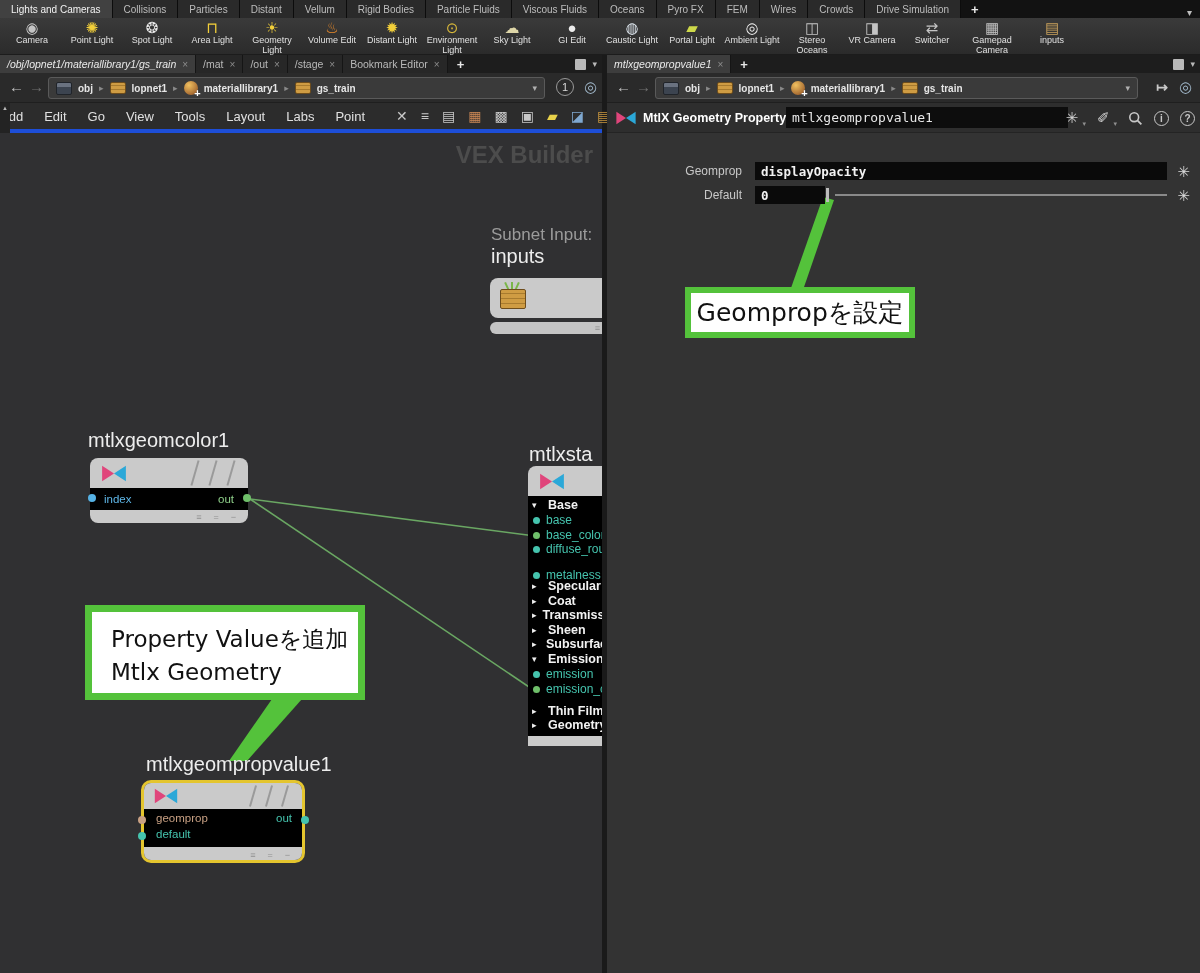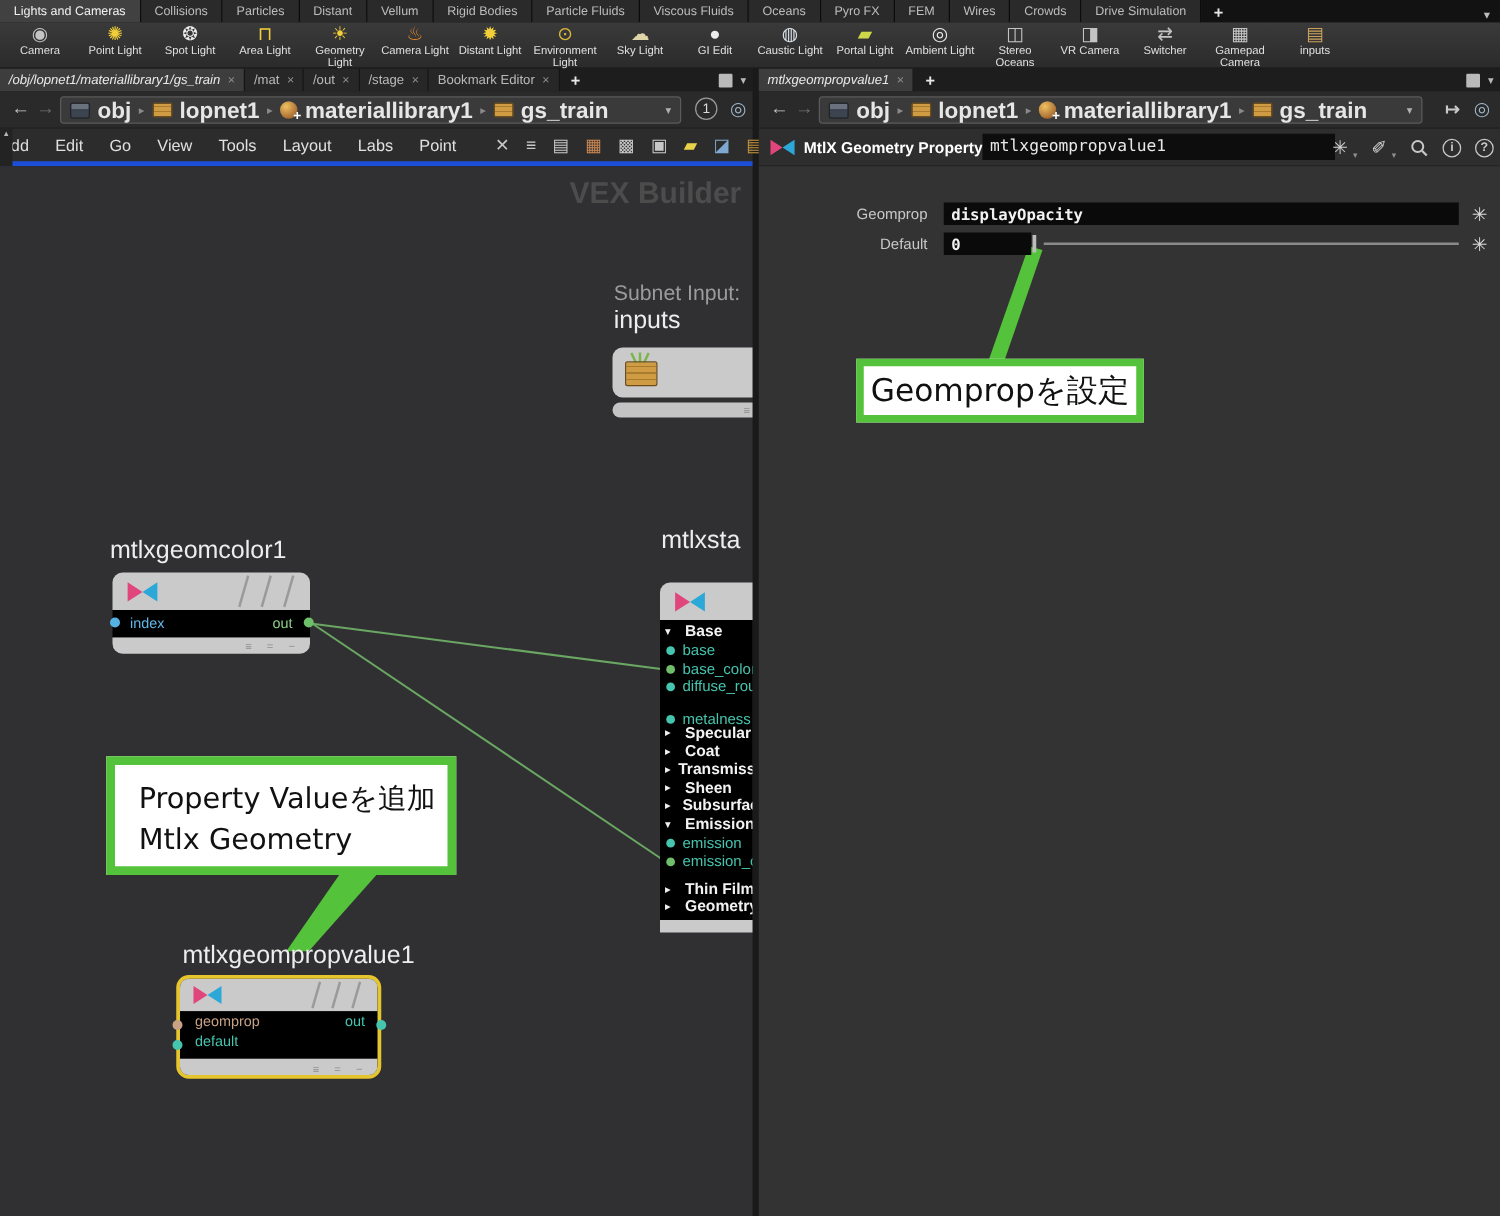--- a/index.html
+++ b/index.html
@@ -53,21 +53,21 @@
 
   
   .crumb-bar { height:30px; background:#2a2a2a; border-bottom:1px solid #1f1f1f;
                position:relative; }
   .nav-arrow { position:absolute; top:5px; font-size:15px; font-weight:bold; }
   .nav-back  { left:9px;  color:#c2c2c2; }
   .nav-fwd   { left:29px; color:#6f6f6f; }
   .crumb-pill { position:absolute; left:48px; top:4px; height:22px;
                 background:#3a3a3a; border:1px solid #5a5a5a; border-radius:3px;
                 display:flex; align-items:center; padding:0 7px; gap:6px; }
-  .crumb-label { font-size:18px; font-weight:600; color:#e6e6e6; white-space:nowrap; }
+  .crumb-label { font-size:10px; font-weight:600; color:#e6e6e6; white-space:nowrap; }
   .crumb-sep { color:#8a8a8a; font-size:9px; }
   .pill-caret { margin-left:auto; color:#b0b0b0; font-size:9px; }
   .obj-icon { width:16px; height:13px; border-radius:2px;
               background:linear-gradient(#6a7280 0 4px,#3c4450 4px); border:1px solid #20242a; }
   .basket-icon { width:16px; height:12px; border-radius:2px;
                  background:repeating-linear-gradient(0deg,#cf9c43 0 3px,#a87b2e 3px 4px);
                  border:1px solid #6e4d1c; }
   .matlib-icon { width:14px; height:14px; border-radius:50%; position:relative;
                  background:radial-gradient(circle at 35% 30%, #f0c060, #8a4a20); }
   .matlib-icon::after { content:"+"; position:absolute; right:-3px; bottom:-4px;
@@ -242,21 +242,21 @@
   <div class="tool">
     <span class="tool-icon c-yel">⊓</span>
     <span class="tool-label">Area Light</span>
     </div>
   <div class="tool">
     <span class="tool-icon c-yel">☀</span>
     <span class="tool-label">Geometry Light</span>
     </div>
   <div class="tool">
     <span class="tool-icon c-org">♨</span>
-    <span class="tool-label">Camera Light</span>
+    <span class="tool-label">Volume Edit</span>
     </div>
   <div class="tool">
     <span class="tool-icon c-yel">✹</span>
     <span class="tool-label">Distant Light</span>
     </div>
   <div class="tool">
     <span class="tool-icon c-gold">⊙</span>
     <span class="tool-label">Environment Light</span>
     </div>
   <div class="tool">
@@ -433,21 +433,21 @@
           <span class="bmarks" style="top:3px">
               <span>≡</span>
               <span>=</span>
               <span>−</span>
             </span>
         </div>
       </div>
       <span class="pdot blue net-dot" style="left:88px;top:361px"></span>
       <span class="pdot green net-dot" style="left:243px;top:361px"></span>
 
-      <div class="node-title" style="left:529px;top:288px">mtlxsta</div>
+      <div class="node-title" style="left:529px;top:310px">mtlxsta</div>
       <div class="ss-node">
         <div class="ss-light node-light">
           <svg class="bowtie" style="position:absolute;left:10px;top:7px" width="28" height="17" viewBox="0 0 32 20">
             <path d="M2 1 L16 10 L2 19 Z" fill="#e0457b"></path>
               <path d="M30 1 L16 10 L30 19 Z" fill="#2ba8d8"></path>
             </svg>
         </div>
         <div class="ss-dark node-dark">
           <div class="ss-row" style="top:2px">
             <span class="tri">▾</span>

